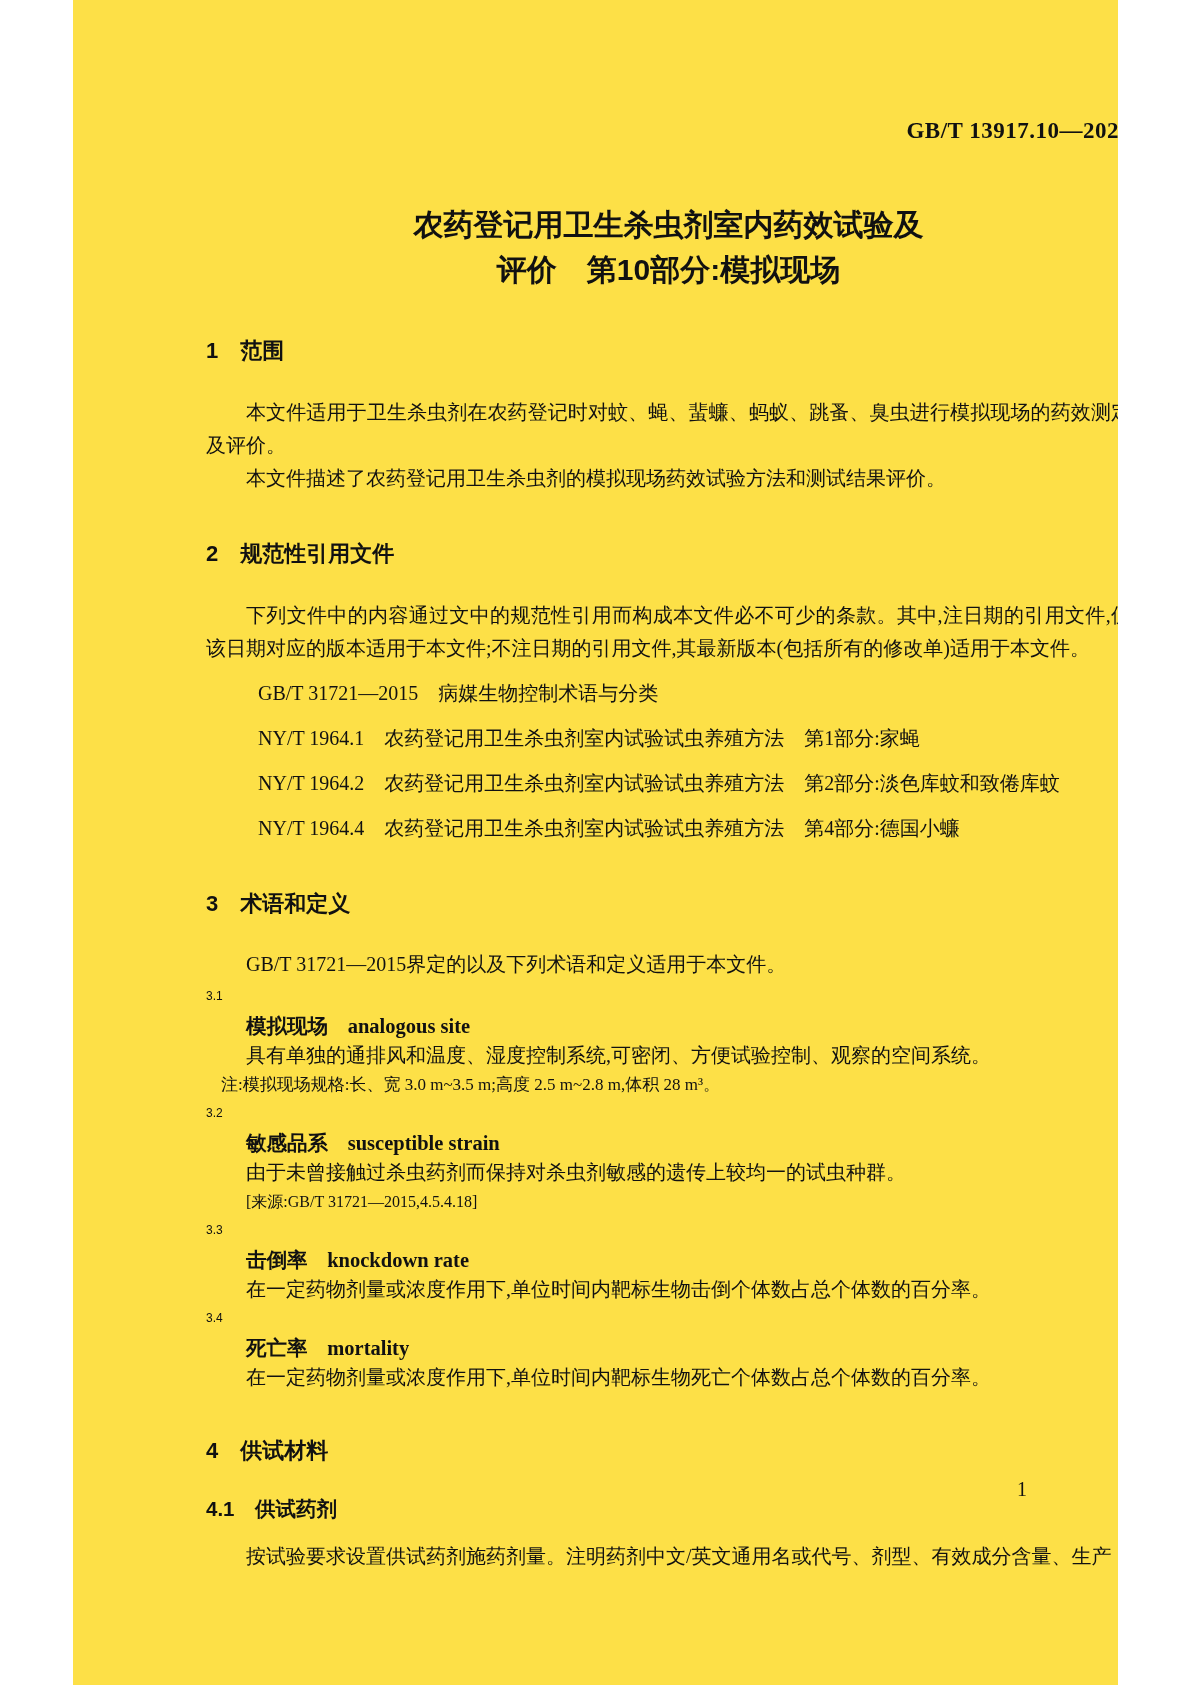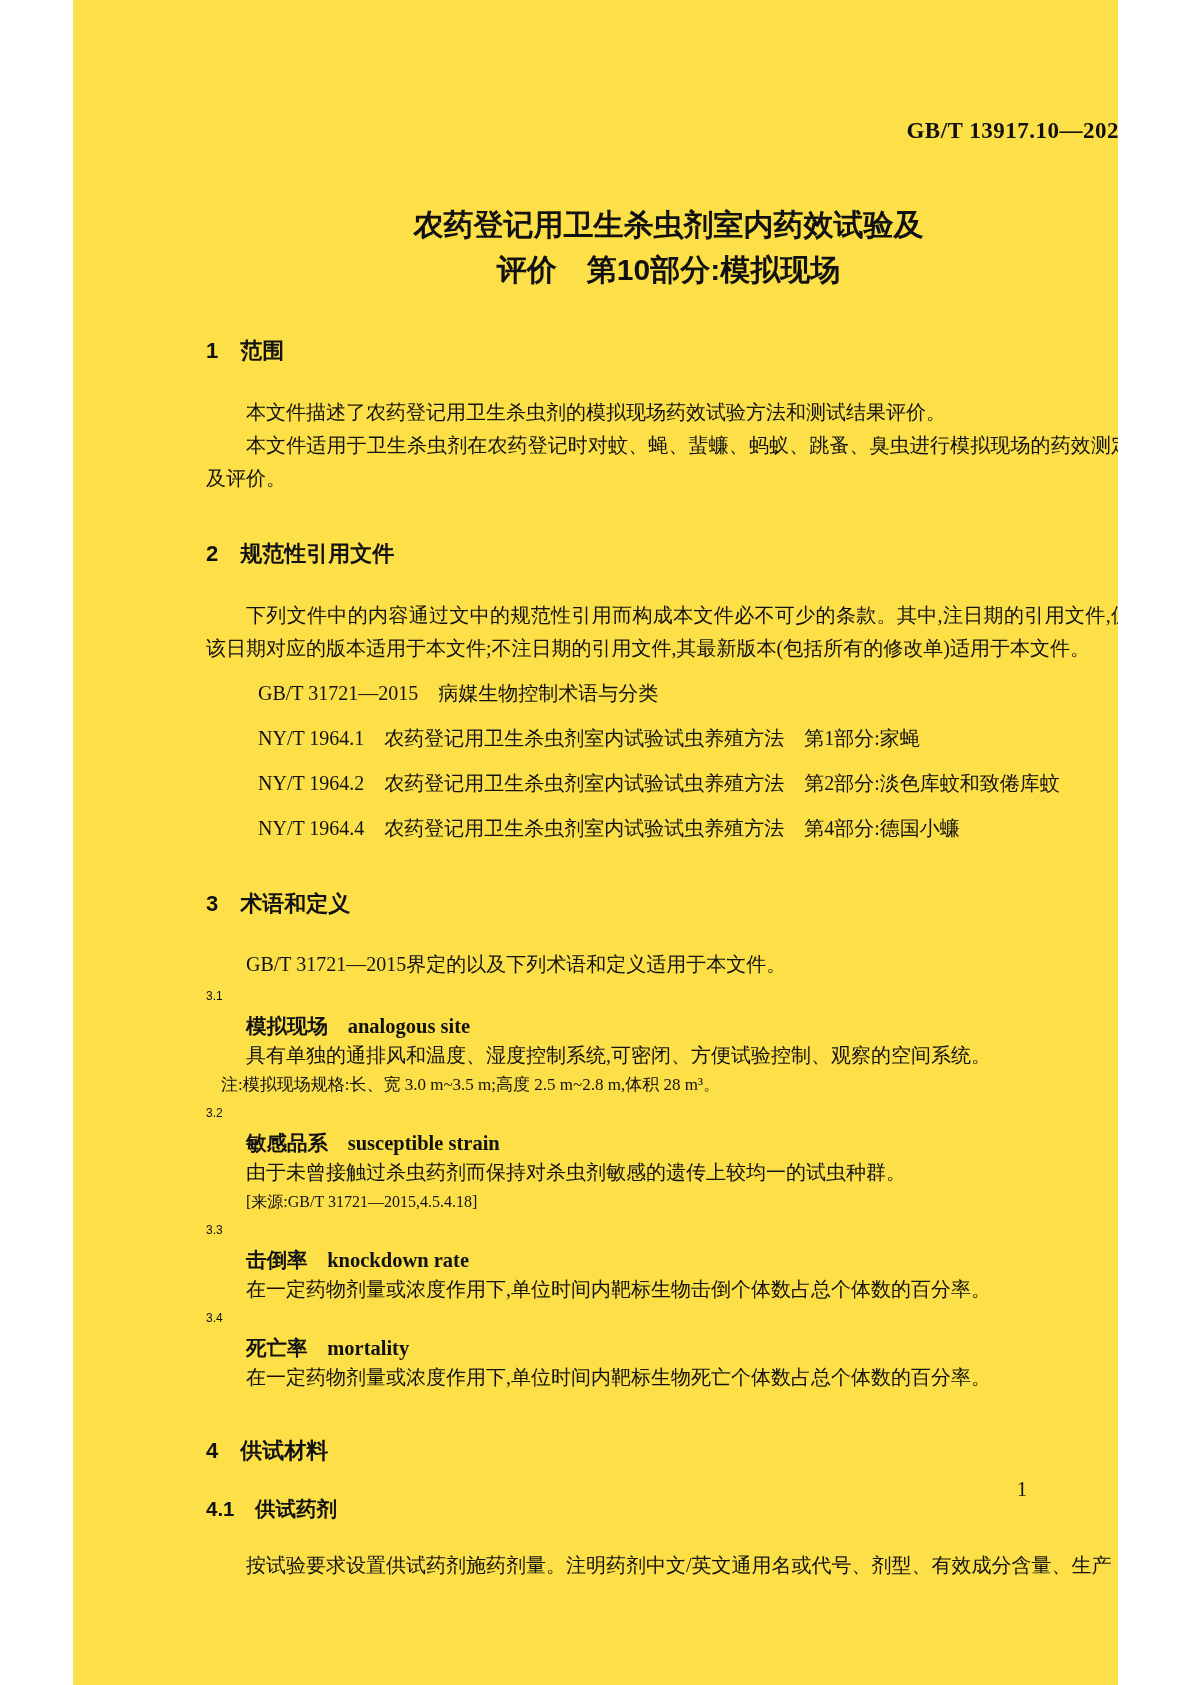--- a/index.html
+++ b/index.html
@@ -103,21 +103,21 @@
     line-height: 29px;
     padding-left: 40px;
   }
   .subsec-heading {
     margin: 6px 0 0 0;
     font-family: "Liberation Sans", sans-serif;
     font-weight: bold;
     font-size: 20.5px;
     line-height: 26px;
   }
-  .subsec-para { margin-top: 27px; }
+  .subsec-para { margin-top: 18px; }
   .page-number {
     position: absolute;
     left: 944px;
     top: 1477px;
     font-size: 20px;
     line-height: 24px;
     font-family: "Liberation Serif", serif;
   }
 </style>
 </head>
@@ -128,22 +128,22 @@
 
     <div class="doc-number">GB/T 13917.10—2025</div>
 
     <h1 class="doc-title">
       <span class="title-line">农药登记用卫生杀虫剂室内药效试验及</span>
       <span class="title-line">评价　第10部分:模拟现场</span>
     </h1>
 
     <section>
       <h2 class="sec-heading">1　范围</h2>
+      <p class="body-para">本文件适用于卫生杀虫剂在农药登记时对蚊、蝇、蜚蠊、蚂蚁、跳蚤、臭虫进行模拟现场的药效测定及评价。</p>
       <p class="body-para">本文件描述了农药登记用卫生杀虫剂的模拟现场药效试验方法和测试结果评价。</p>
-      <p class="body-para">本文件适用于卫生杀虫剂在农药登记时对蚊、蝇、蜚蠊、蚂蚁、跳蚤、臭虫进行模拟现场的药效测定及评价。</p>
     </section>
 
     <section>
       <h2 class="sec-heading">2　规范性引用文件</h2>
       <p class="body-para">下列文件中的内容通过文中的规范性引用而构成本文件必不可少的条款。其中,注日期的引用文件,仅该日期对应的版本适用于本文件;不注日期的引用文件,其最新版本(包括所有的修改单)适用于本文件。</p>
       <div class="ref-list">
         <p class="ref-item">GB/T 31721—2015　病媒生物控制术语与分类</p>
         <p class="ref-item">NY/T 1964.1　农药登记用卫生杀虫剂室内试验试虫养殖方法　第1部分:家蝇</p>
         <p class="ref-item">NY/T 1964.2　农药登记用卫生杀虫剂室内试验试虫养殖方法　第2部分:淡色库蚊和致倦库蚊</p>
         <p class="ref-item">NY/T 1964.4　农药登记用卫生杀虫剂室内试验试虫养殖方法　第4部分:德国小蠊</p>

